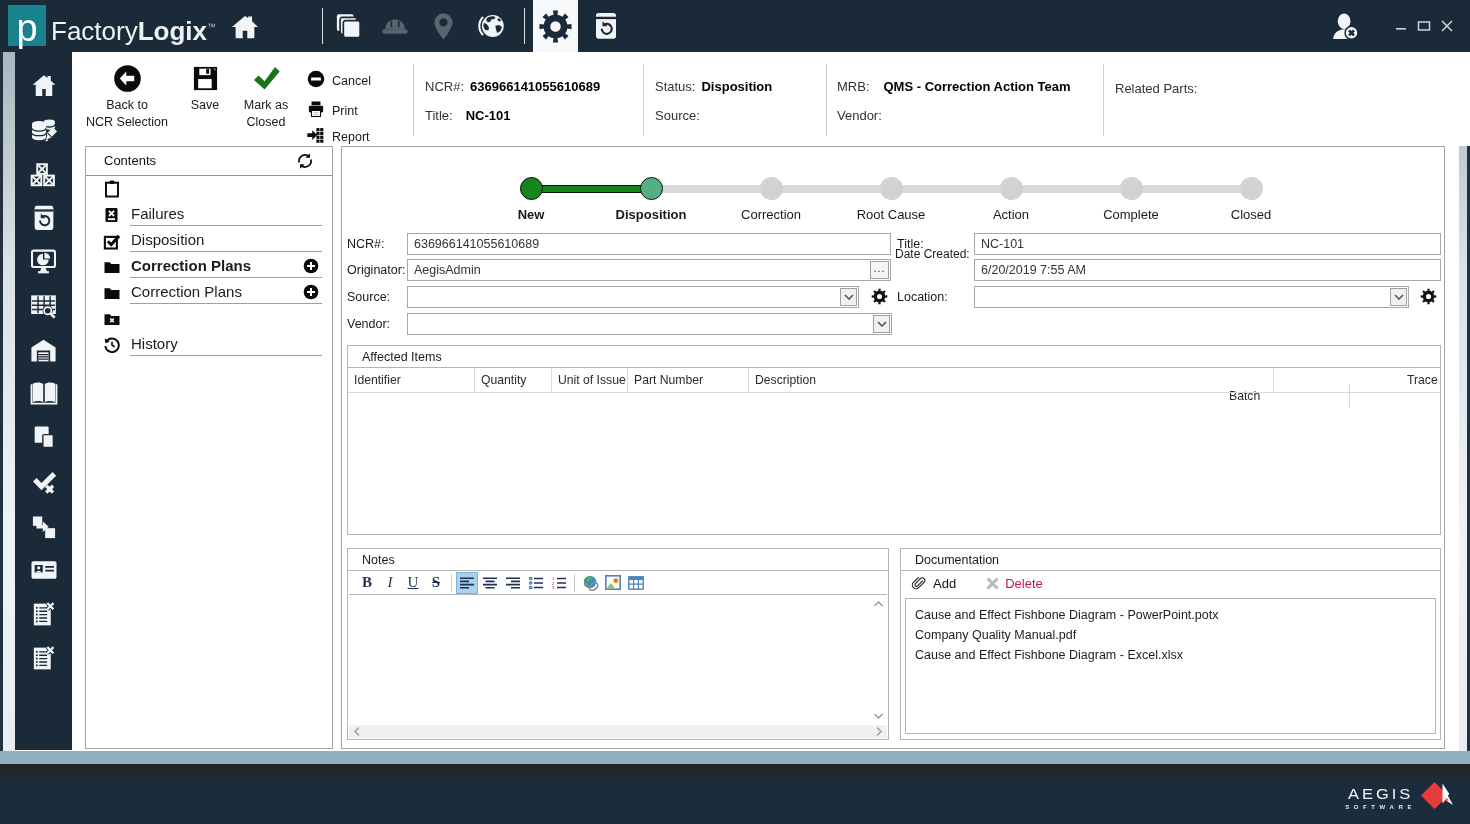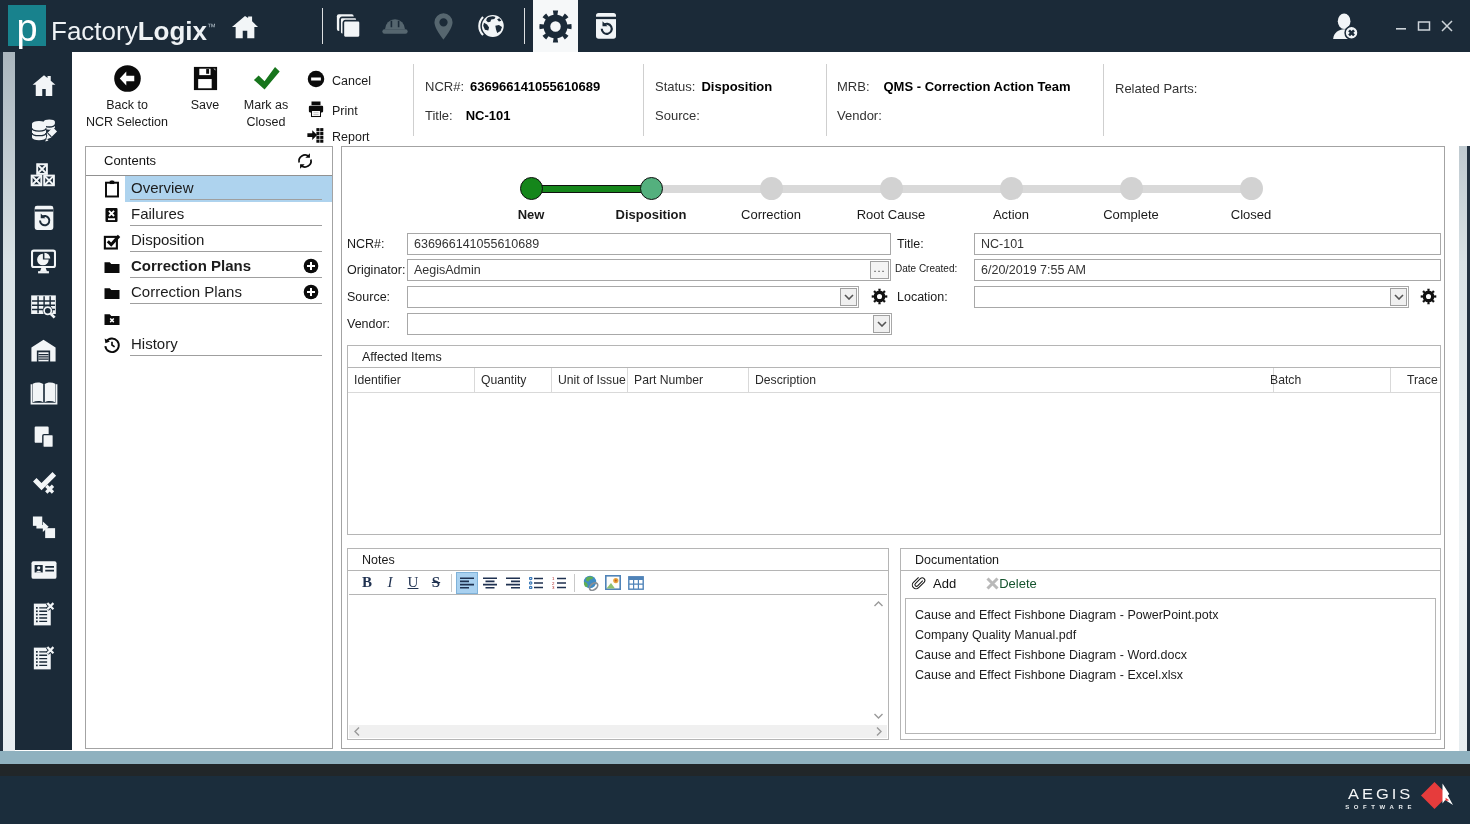--- a/index.html
+++ b/index.html
@@ -101,21 +101,21 @@
      font-family:"Liberation Serif", serif; font-size:15px; color:#1f3150; }
   .nt-btn.sel { background:#a9d1f0; outline:1px solid #7fb2d9; }
   .nt-sep { width:1px; height:18px; background:#c9c9c9; margin:0 5px 0 2px; }
   .notes-editor { position:absolute; left:1px; right:1px; top:46px; bottom:1px; }
   .notes-vscroll { position:absolute; right:0px; top:0px; bottom:13px; width:17px; background:#ffffff; }
   .notes-hscroll { position:absolute; left:0px; right:0; bottom:0px; height:13px; background:#f0f0f0; display:flex; align-items:center; justify-content:space-between; padding:0 5px; }
 
   
   .doc-toolbar { position:absolute; left:1px; right:1px; top:22px; height:24px; background:#fff; display:flex; align-items:center; padding-left:9px; font-size:13px; }
   .doc-add-label { color:#111; margin:0 0 0 6px; font-weight:400; }
-  .doc-del-label { color:#14532d; }
+  .doc-del-label { color:#be185d; margin-left:6px; }
   .doc-list { position:absolute; left:4px; right:4px; top:49px; bottom:5px; border:1px solid #b5b5b5; background:#fff; padding:6px 0 0 9px; }
   .doc-file { font-size:12.5px; color:#1c1c1c; height:20px; line-height:20px; white-space:nowrap; }
 
   
   .strip-blue { left:0; top:751px; width:1470px; height:13px; background:#8fb1bf; }
   .footer-charcoal { left:0; top:764px; width:1470px; height:12px; background:#212629; }
   .footer-navy { left:0; top:776px; width:1470px; height:48px; background:#1b2d3c; }
   .aegis { position:absolute; right:16px; top:3px; display:flex; align-items:center; }
   .aegis-text { text-align:center; margin-right:4px; }
   .aegis-brand { color:#f4f6f7; font-size:16.5px; letter-spacing:3px; font-weight:400; line-height:17px; transform:scaleY(0.9); }
@@ -468,24 +468,20 @@
   </div>
 
   <div class="citem selected">
     <div class="ci-icon">
       <svg viewBox="0 0 24 24" width="18" height="18">
           <rect x="4" y="3.6" width="16" height="18.4" fill="none" stroke="#0b0b0b" stroke-width="2.6"></rect>
           <rect x="9" y="1" width="6" height="4.4" fill="#0b0b0b"></rect>
           <circle cx="12" cy="2.4" r="1.6" fill="#0b0b0b"></circle>
         </svg>
     </div>
-    <div class="ci-body">
-        <span class="ci-label">Overview</span>
-        <div class="ci-line"></div>
-      </div>
   </div>
   <div class="citem">
     <div class="ci-icon">
       <svg viewBox="0 0 24 24" width="17" height="18">
           <rect x="3.5" y="2" width="17" height="20" rx="1.5" fill="#0b0b0b"></rect>
           <path d="M8.4 6.2l7.2 7.2M15.6 6.2l-7.2 7.2" stroke="#fff" stroke-width="2.6"></path>
           <rect x="7" y="16.6" width="10" height="2.6" fill="#fff"></rect>
         </svg>
     </div>
     <div class="ci-body">
@@ -592,21 +588,21 @@
       <span>NC-101</span>
     </div>
 
   <div class="f-label" style="left:5px; top:116px;">Originator:</div>
   <div class="f-input" style="left:65px; top:112px; width:484px;">
     <span>AegisAdmin</span>
     <div class="f-ellipsis-btn">
         <span>...</span>
       </div>
   </div>
-  <div class="f-label" style="left:553px; top:116px; font-size:10px;">Date Created:</div>
+  <div class="f-label" style="left:553px; top:100px; font-size:12px;">Date Created:</div>
   <div class="f-input" style="left:632px; top:112px; width:467px;">
       <span>6/20/2019 7:55 AM</span>
     </div>
 
   <div class="f-label" style="left:5px; top:143px;">Source:</div>
   <div class="f-input" style="left:65px; top:139px; width:452px;">
     <span></span>
     <div class="f-combo-btn">
       <svg width="10" height="6" viewBox="0 0 10 6">
           <path d="M1 1l4 4 4-4" fill="none" stroke="#555" stroke-width="1.6"></path>
@@ -645,21 +641,21 @@
 
   <div class="groupbox" style="left:5px; top:198px; width:1094px; height:190px;">
     <div class="gb-title">Affected Items</div>
     <div class="gb-titleline"></div>
     <div class="ai-header">
       <div class="ai-col" style="left:0px; width:127px;">Identifier</div>
       <div class="ai-col" style="left:127px; width:77px;">Quantity</div>
       <div class="ai-col" style="left:204px; width:76px;">Unit of Issue</div>
       <div class="ai-col" style="left:280px; width:121px;">Part Number</div>
       <div class="ai-col" style="left:401px; width:525px;">Description</div>
-      <div class="ai-col" style="left:916px; width:127px;">Batch</div>
+      <div class="ai-col" style="left:875px; width:127px;margin-top:16px;">Batch</div>
       <div class="ai-col" style="left:1053px; width:39px; border-right:none;">Trace</div>
     </div>
     <div class="ai-headerline"></div>
   </div>
 
   <div class="groupbox" style="left:5px; top:401px; width:542px; height:192px;">
     <div class="gb-title">Notes</div>
     <div class="gb-titleline"></div>
     <div class="notes-toolbar">
       <div class="nt-btn" style="font-weight:700">B</div>
@@ -770,21 +766,20 @@
       <span style="display:flex;align-items:center;margin-left:30px;">
         <svg width="13" height="13" viewBox="0 0 13 13">
             <path d="M1.5 1.5l10 10M11.5 1.5l-10 10" stroke="#b9b9b9" stroke-width="3"></path>
           </svg>
         <span class="doc-del-label">Delete</span>
       </span>
     </div>
     <div class="doc-list">
       <div class="doc-file">Cause and Effect Fishbone Diagram - PowerPoint.potx</div>
       <div class="doc-file">Company Quality Manual.pdf</div>
-      <div class="doc-file">Cause and Effect Fishbone Diagram - Word.docx</div>
       <div class="doc-file">Cause and Effect Fishbone Diagram - Excel.xlsx</div>
     </div>
   </div>
 </div>
 
 <div class="abs strip-blue"></div>
 <div class="abs footer-charcoal"></div>
 <div class="abs footer-navy">
   <div class="aegis">
     <div class="aegis-text">

